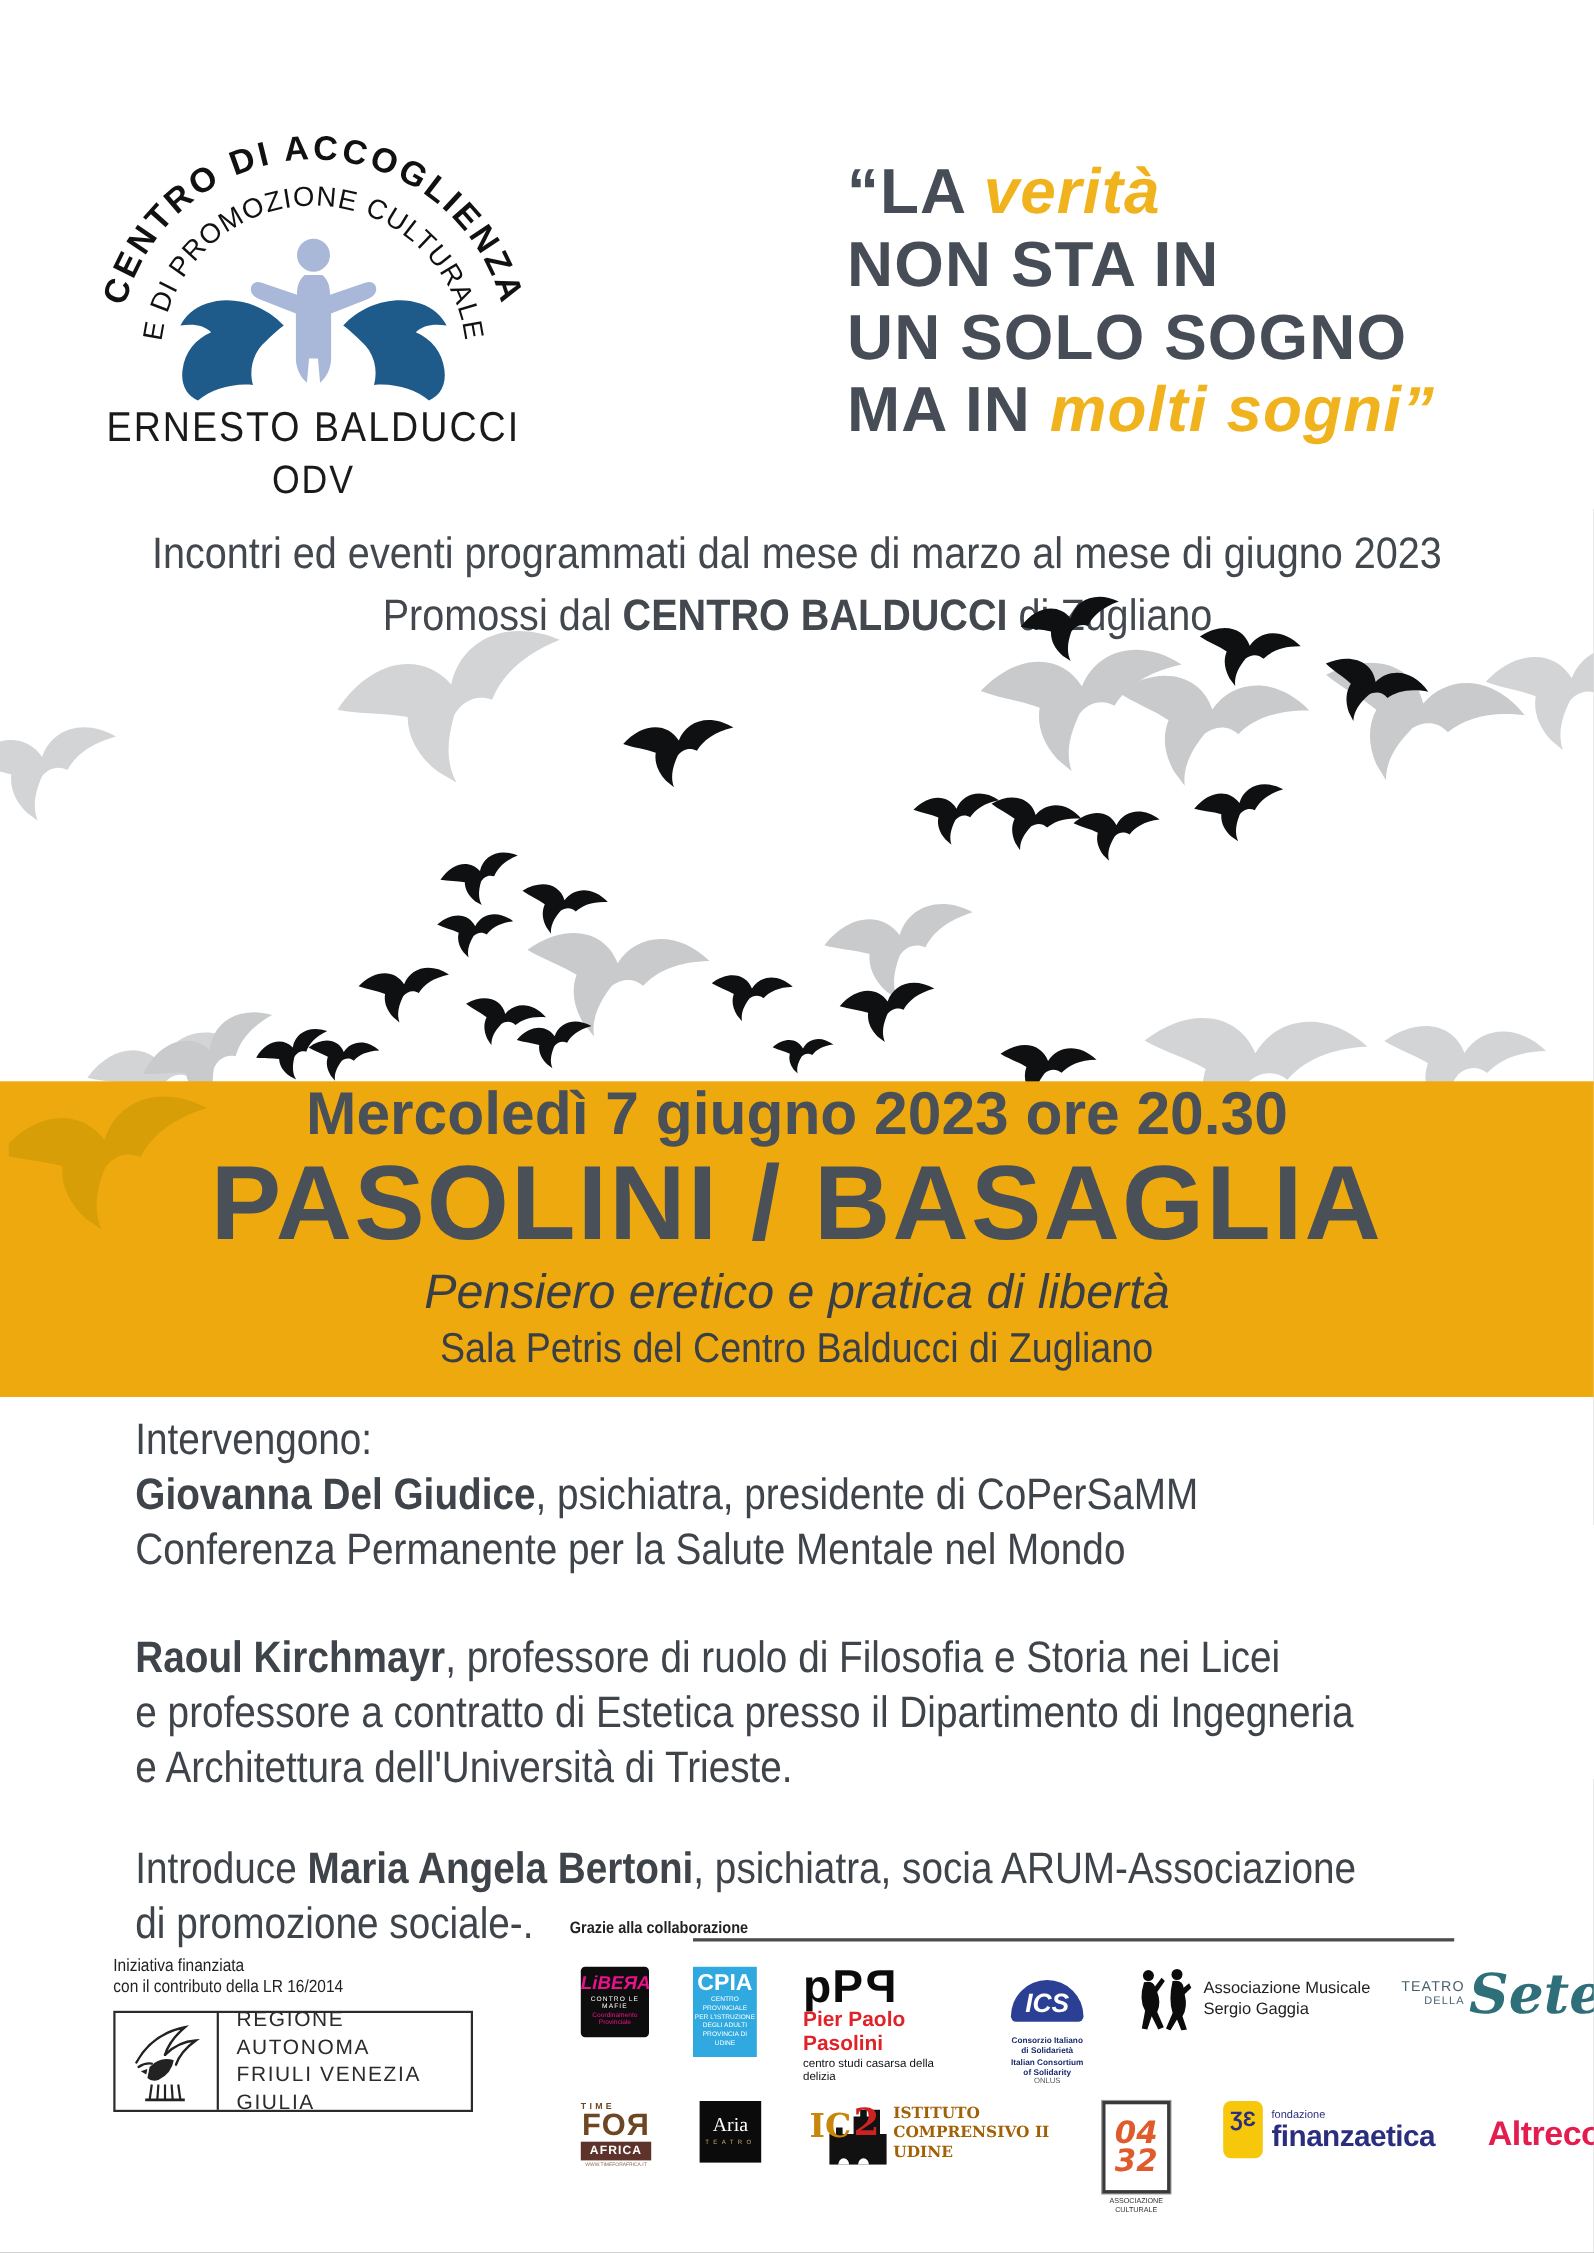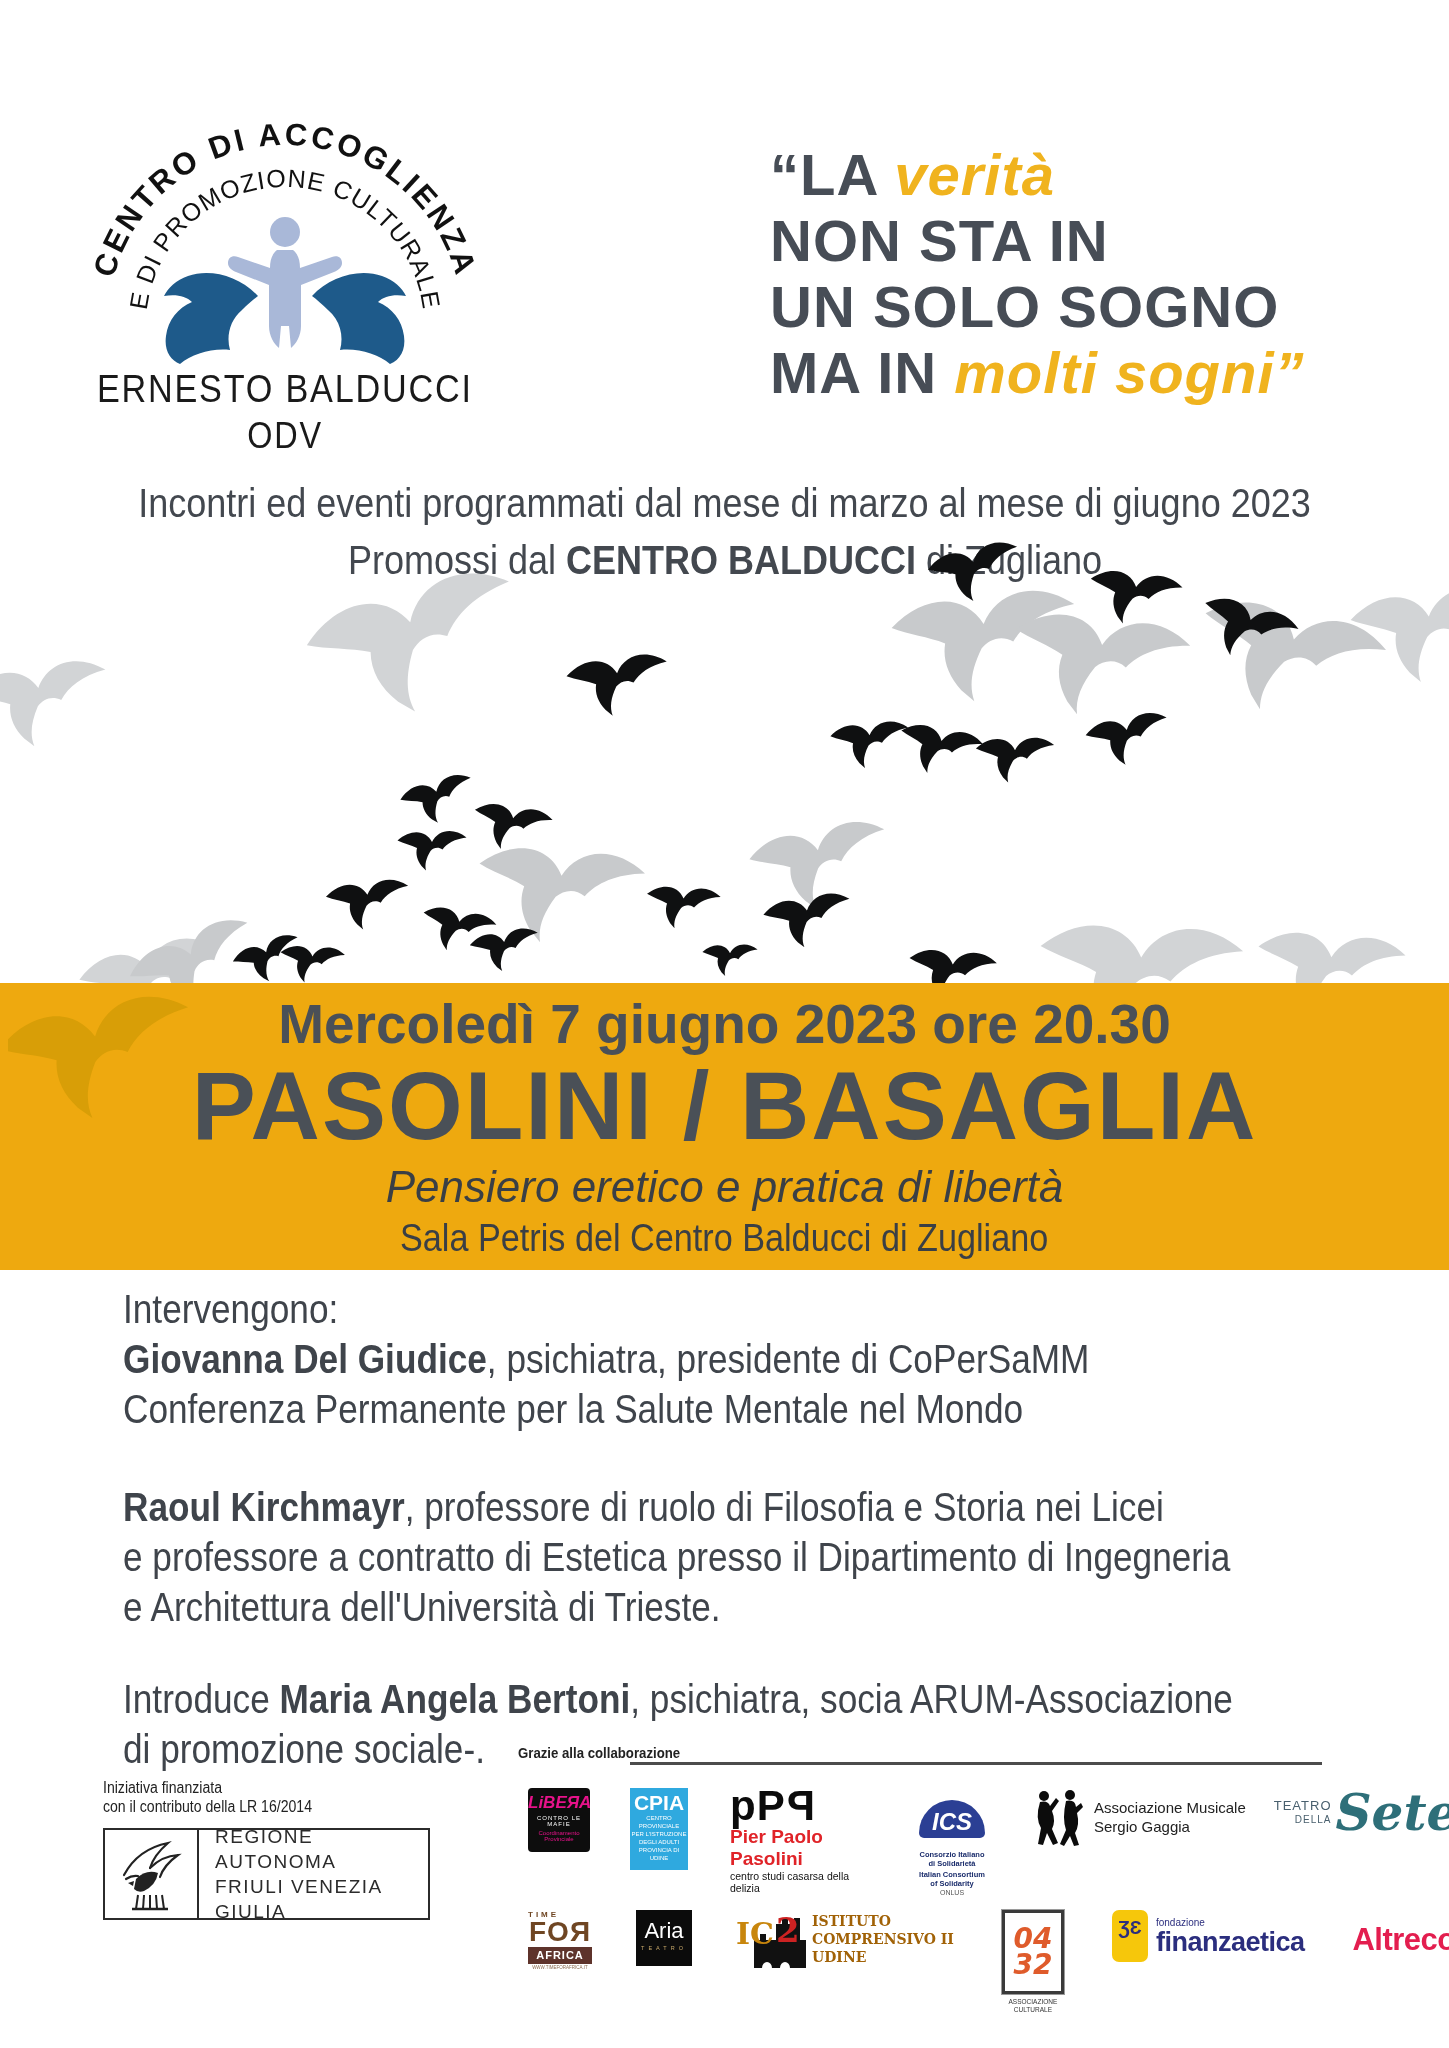--- a/index.html
+++ b/index.html
@@ -20,21 +20,21 @@
   #quote .yl{color:#F0B31E;font-style:italic;}
 
   
   #intro{left:0;top:475px;width:1449px;text-align:center;font-size:40px;line-height:57px;color:#43484F;}
 
   
   #birds{left:0;top:540px;}
 
   
   #banner{left:0;top:983px;width:1449px;height:287px;text-align:center;}
-  #banner .date{padding-top:12px;font-size:55px;line-height:58px;font-weight:bold;}
+  #banner .date{padding-top:0;font-size:55px;line-height:58px;font-weight:bold;}
   #banner .title{font-size:96px;line-height:102px;font-weight:bold;letter-spacing:2px;margin-top:2px;}
   #banner .subtitle{font-size:44px;line-height:52px;font-style:italic;margin-top:4px;color:#3A3F45;}
   #banner .venue{font-size:38px;line-height:46px;margin-top:2px;color:#3A3F45;}
   #gold-bird{position:absolute;left:8px;top:8px;}
 
   
   #speakers{left:123px;top:1284px;font-size:40px;line-height:50px;color:#3F444B;}
   #speakers b{font-weight:bold;}
   .psp1{height:48px;} .psp2{height:42px;}
 
@@ -85,21 +85,21 @@
   .sete .pre .d{font-size:10px;}
   .sete .t{font-family:"DejaVu Serif",serif;font-style:italic;font-weight:bold;font-size:50px;color:#2E6F79;margin-left:4px;line-height:50px;}
 
   .tfa{width:64px;text-align:center;margin-right:44px;}
   .tfa .l1{font-size:8px;font-weight:bold;color:#6F4623;letter-spacing:3px;text-align:left;}
   .tfa .f{font-size:28px;font-weight:bold;color:#6F4623;line-height:26px;letter-spacing:1px;}
   .tfa .bar{background:#5E332B;color:#fff;font-size:11px;font-weight:bold;letter-spacing:1px;line-height:17px;margin-top:2px;}
   .tfa .url{font-size:4.5px;color:#8a6a50;margin-top:1px;}
 
   .aria{width:56px;height:56px;background:#0b0b0b;text-align:center;padding-top:10px;box-sizing:border-box;margin-right:44px;}
-  .aria .t{font-family:Liberation Sans, sans-serif;font-size:22px;color:#fff;line-height:22px;}
+  .aria .t{font-family:Liberation Serif, serif;font-size:18px;color:#fff;line-height:22px;}
   .aria .s{font-size:5.5px;letter-spacing:4px;color:#C9A96A;margin-top:3px;}
 
   .ic2{display:flex;align-items:center;margin-right:40px;}
   .ic2 .badge{position:relative;width:74px;height:58px;}
   .ic2 .ic{position:absolute;left:0;top:6px;font-family:"DejaVu Serif",serif;font-weight:bold;font-size:30px;color:#C8860D;}
   .ic2 .two{position:absolute;left:40px;top:0px;font-family:"DejaVu Serif",serif;font-weight:bold;font-size:34px;color:#CC2222;}
   .ic2 .txt{font-family:"DejaVu Serif",serif;font-weight:bold;font-size:14px;color:#a16207;line-height:18px;margin-left:2px;}
 
   .z0432{width:78px;text-align:center;margin-right:40px;}
   .z0432 .frame{width:56px;height:78px;margin:0 auto;border:3px solid #3a3a3a;box-shadow:0 0 0 1px #9a9a9a;

